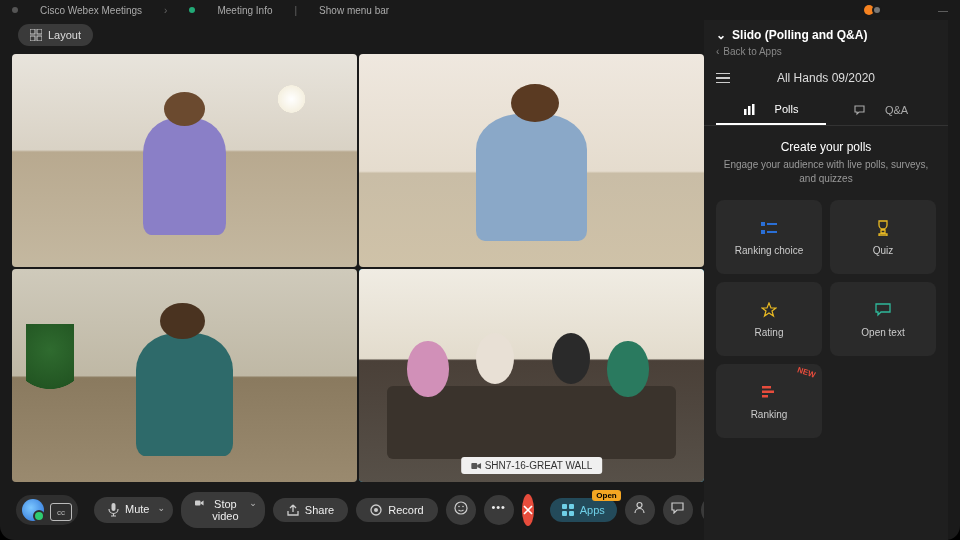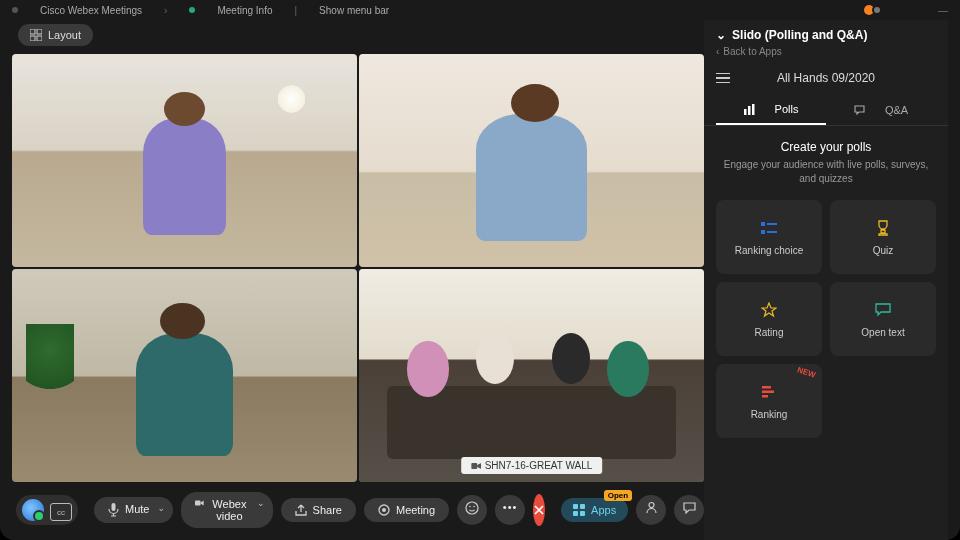--- a/index.html
+++ b/index.html
@@ -150,37 +150,37 @@
             </svg>
           <span>Mute</span>
           <span class="chev">⌄</span>
         </button>
 
         <button class="ctl split">
           <svg width="14" height="10" viewBox="0 0 14 10">
               <rect x="0" y="1" width="9" height="8" rx="1.5" fill="#ccc"></rect>
               <path d="M9 4 L14 1 V9 L9 6 Z" fill="#ccc"></path>
             </svg>
-          <span>Webex video</span>
+          <span>Stop video</span>
           <span class="chev">⌄</span>
         </button>
 
         <button class="ctl">
           <svg width="12" height="12" viewBox="0 0 12 12">
               <path d="M6 1 L9 4 M6 1 L3 4 M6 1 V8 M1 7 V11 H11 V7" stroke="#ccc" fill="none" stroke-width="1.3"></path>
             </svg>
           <span>Share</span>
         </button>
 
         <button class="ctl">
           <svg width="12" height="12" viewBox="0 0 12 12">
               <circle cx="6" cy="6" r="5" fill="none" stroke="#ccc" stroke-width="1.3"></circle>
               <circle cx="6" cy="6" r="2" fill="#ccc"></circle>
             </svg>
-          <span>Meeting</span>
+          <span>Record</span>
         </button>
 
         <button class="ctl icon-only">
           <svg width="14" height="14" viewBox="0 0 14 14">
               <circle cx="7" cy="7" r="6" fill="none" stroke="#ccc" stroke-width="1.2"></circle>
               <circle cx="5" cy="5.5" r=".8" fill="#ccc"></circle>
               <circle cx="9" cy="5.5" r=".8" fill="#ccc"></circle>
               <path d="M4.5 9 Q7 11 9.5 9" stroke="#ccc" fill="none" stroke-width="1.2"></path>
             </svg>
         </button>

